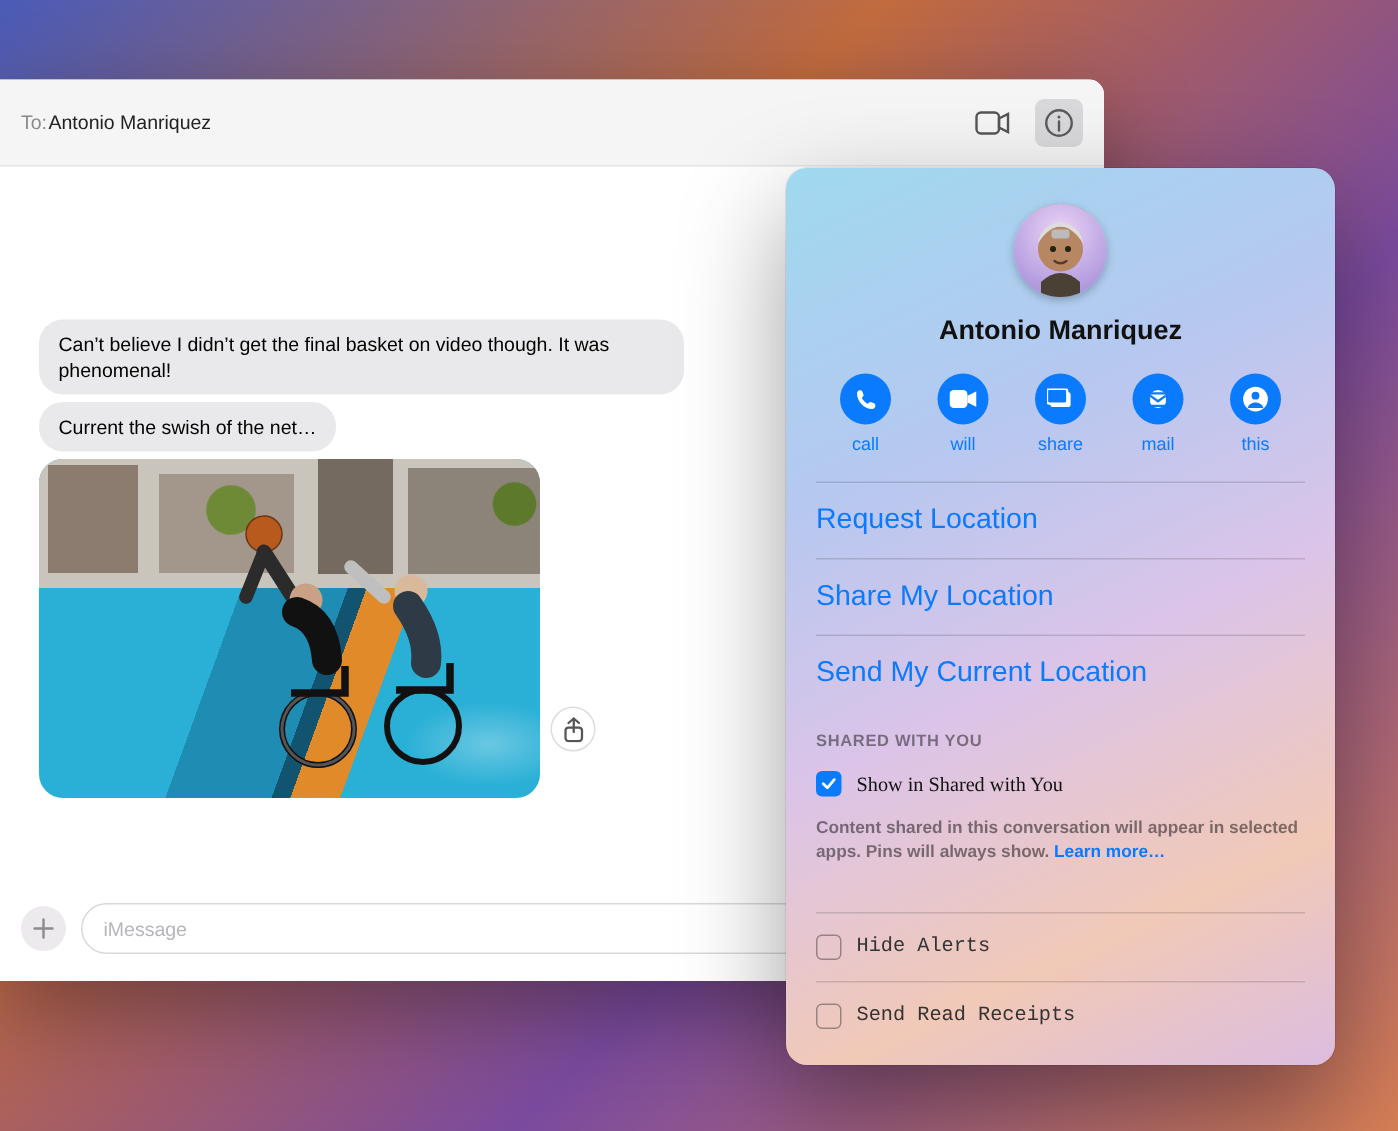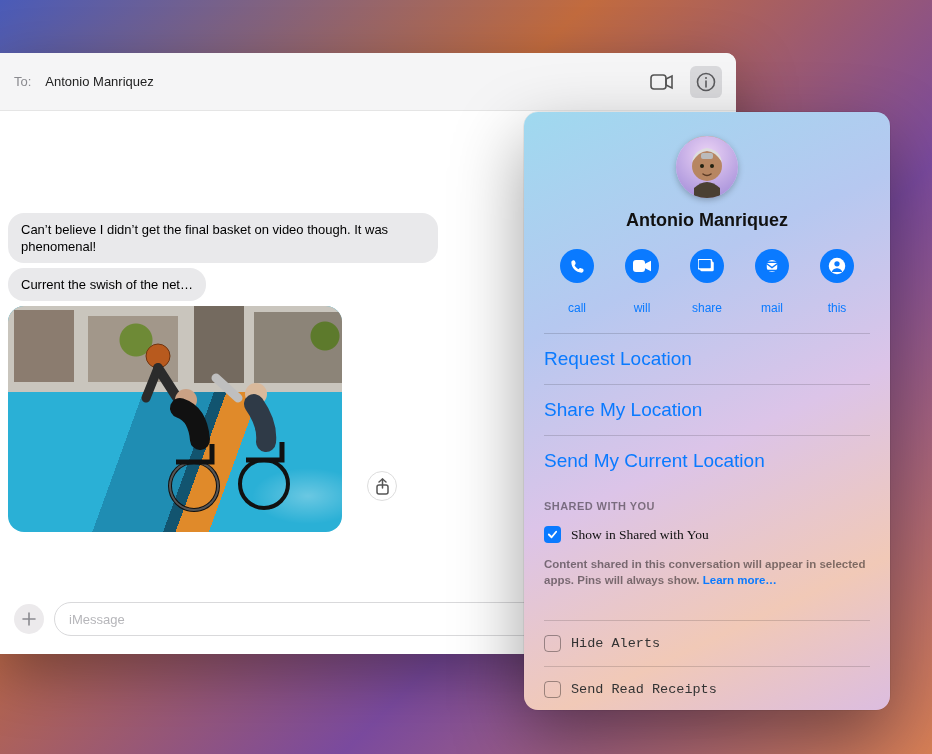--- a/index.html
+++ b/index.html
@@ -24,34 +24,34 @@
   }
   .titlebar {
     height: 58px;
     border-bottom: 1px solid #e5e5e5;
     background: #f5f5f6;
     display: flex;
     align-items: center;
     padding: 0 14px;
     justify-content: space-between;
   }
-  .to-field { display: flex; gap: 14px; font-size: 13px; }
+  .to-field { display: flex; gap: 1px; font-size: 13px; }
   .to-label { color: #8a8a8f; }
   .to-value { color: #222; }
   .titlebar-actions { display: flex; align-items: center; gap: 12px; }
   .icon-btn {
     width: 32px; height: 32px; display:flex; align-items:center; justify-content:center;
     border-radius: 6px; color:#555;
   }
   .icon-btn.active {
     background: #d9d9dc;
     color:#4a4a4c;
   }
 
-  .chat-body { flex:1; position:relative; padding: 32px 18px 8px 8px; overflow:hidden; }
+  .chat-body { flex:1; position:relative; padding: 32px 18px 8px 26px; overflow:hidden; }
 
   .bubble-out {
     position:absolute; top: 50px; right: 18px;
     background: #0a84ff; color:#fff;
     padding: 7px 14px; border-radius: 16px;
     font-size: 13px;
   }
   .bubble-in {
     background: #e9e9eb; color:#000;
     padding: 8px 13px; border-radius: 16px;
@@ -114,21 +114,21 @@
     display:flex; align-items:flex-start; justify-content:center;
     box-shadow: 0 2px 6px rgba(0,0,0,.25);
     overflow:hidden;
   }
   .avatar svg { width:100%; height:100%; }
   .contact-name { text-align:center; font-weight:700; font-size:18px; color:#111; margin-bottom: 18px;}
   .action-row {
     display:flex; justify-content:space-between; padding: 0 26px 18px 26px;
   }
   .action {
-    display:flex; flex-direction:column; align-items:center; gap:18px; width:54px;
+    display:flex; flex-direction:column; align-items:center; gap:6px; width:54px;
   }
   .action .circle{
     width:34px; height:34px; border-radius:50%; background:#0a7aff;
     display:flex; align-items:center; justify-content:center; color:#fff;
   }
   .action .lbl { font-size:12px; color:#0a7aff; font-weight:500; }
 
   .list { padding: 0 20px; }
   .divider { height:1px; background: rgba(0,0,0,.14); margin: 0; }
   .link-row { padding: 14px 0; font-size:19px; color:#0a7aff; font-weight:500; cursor:pointer;}

